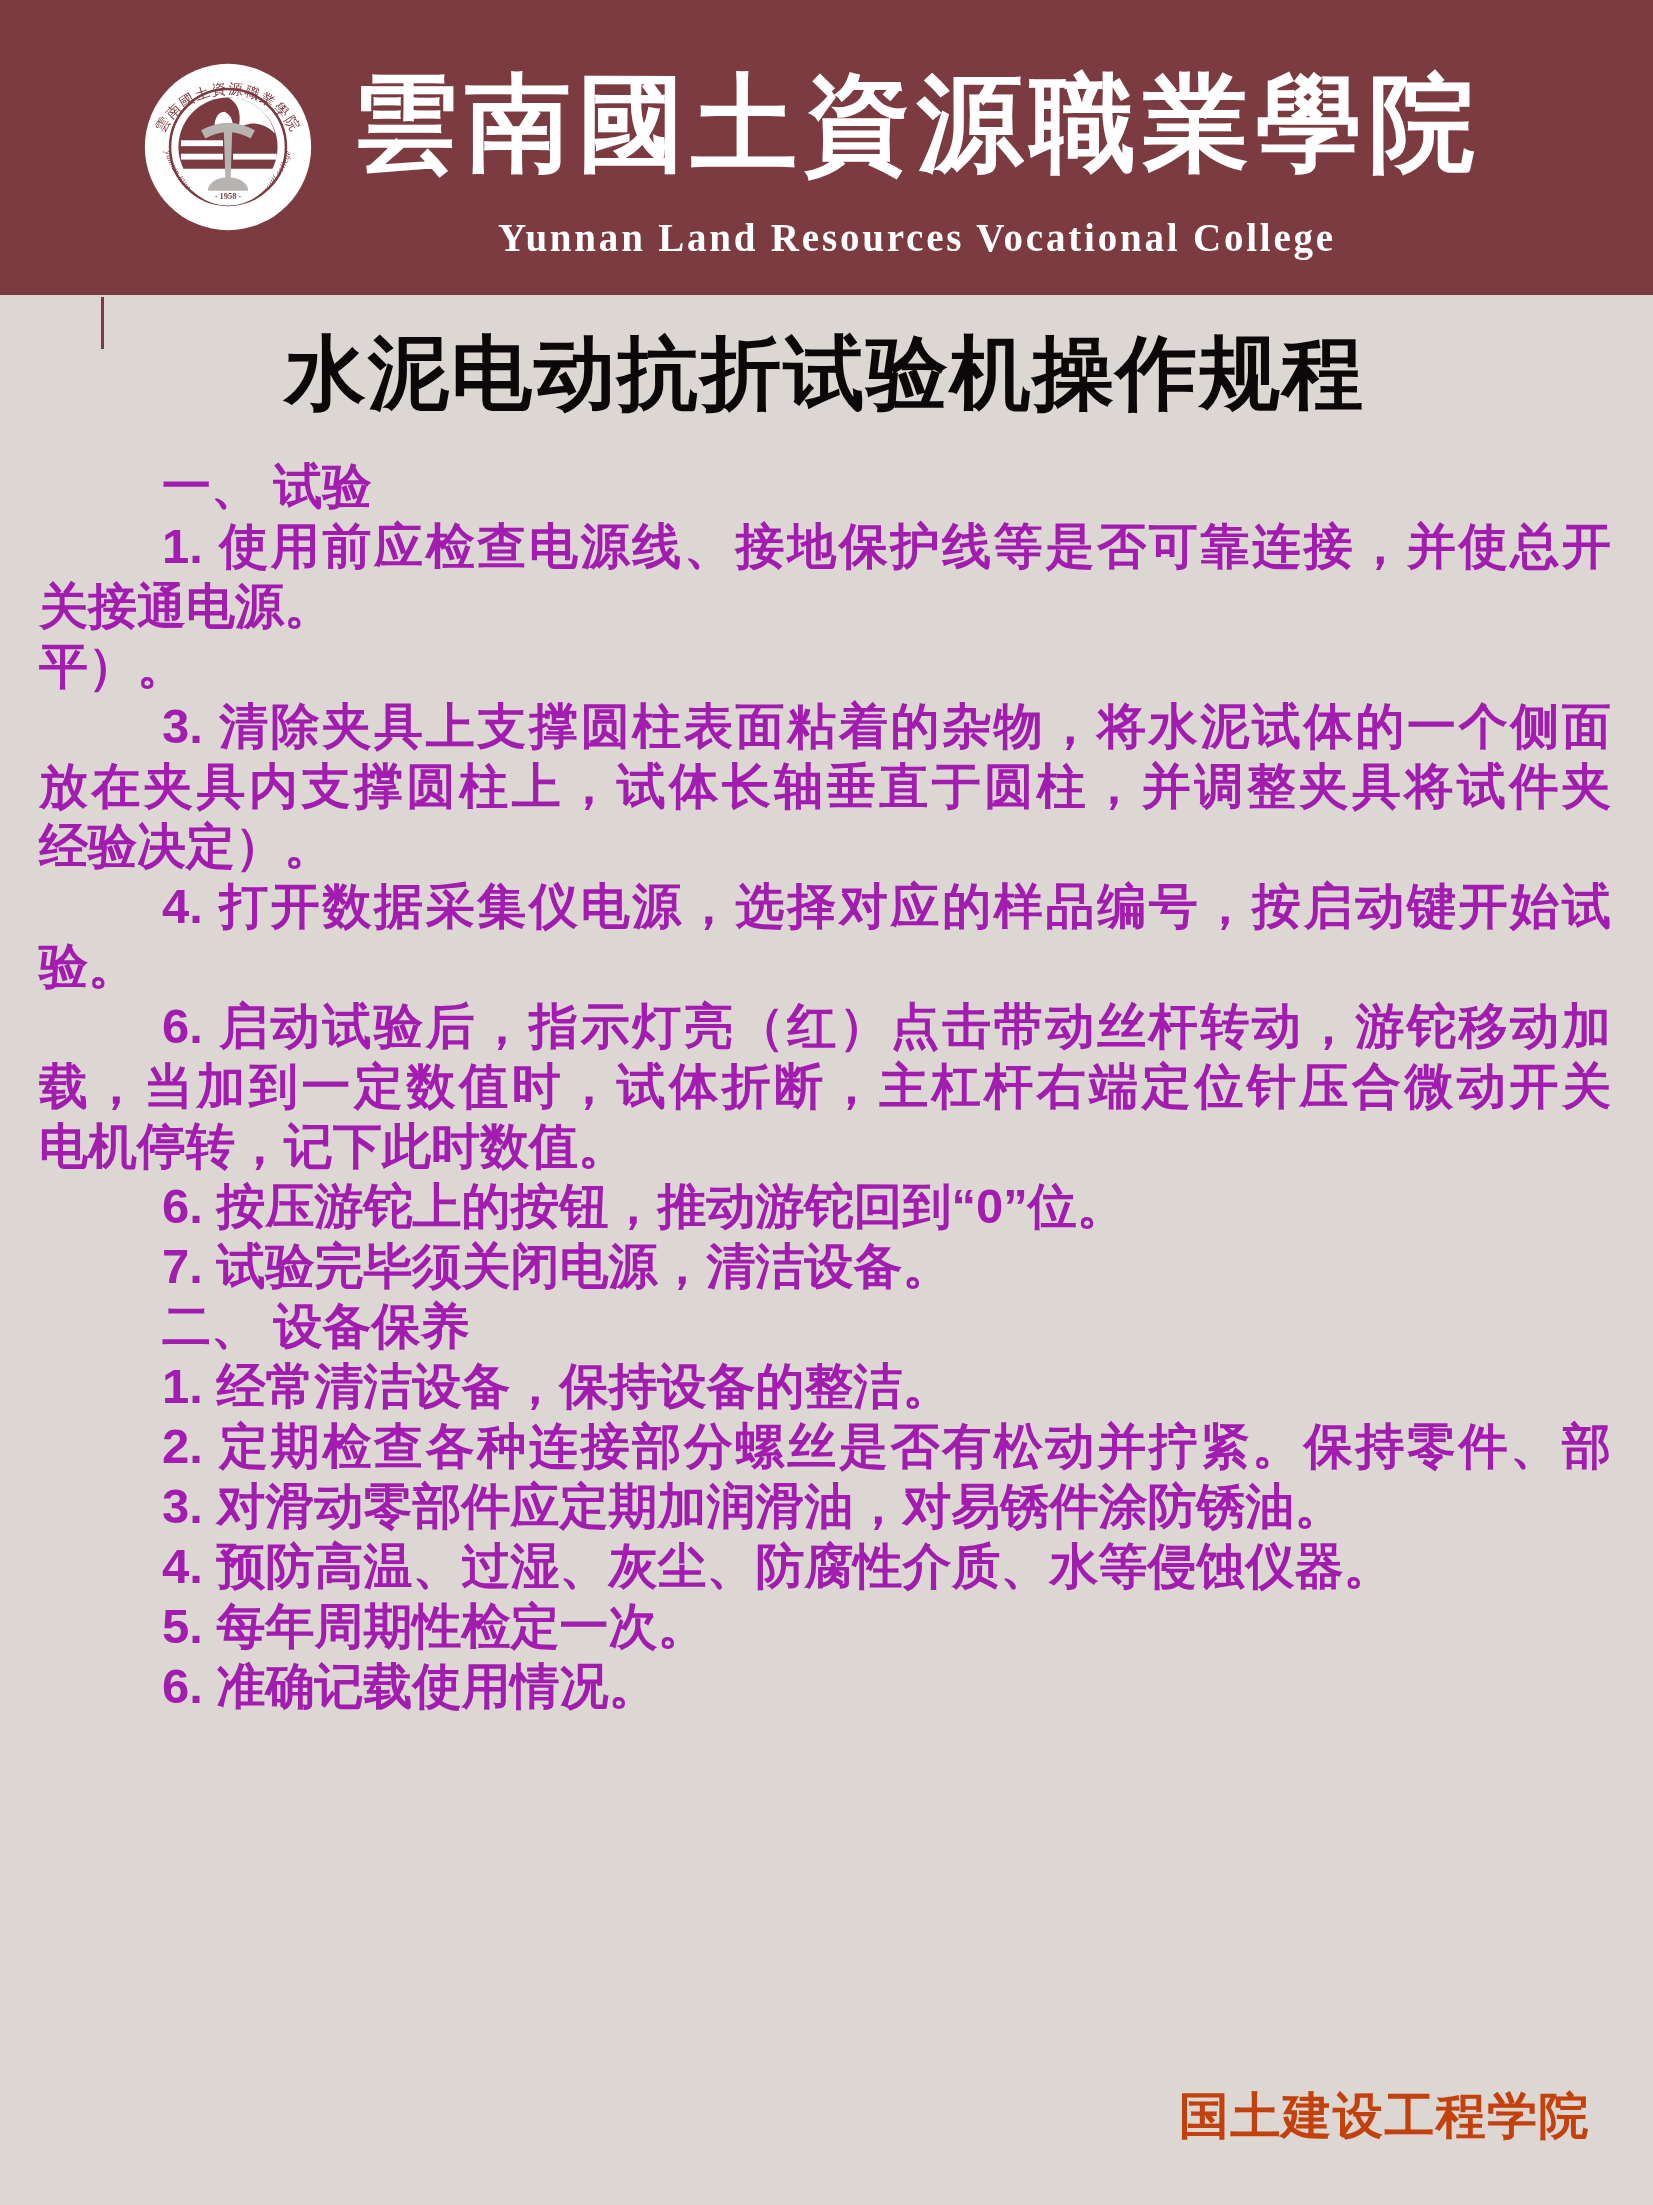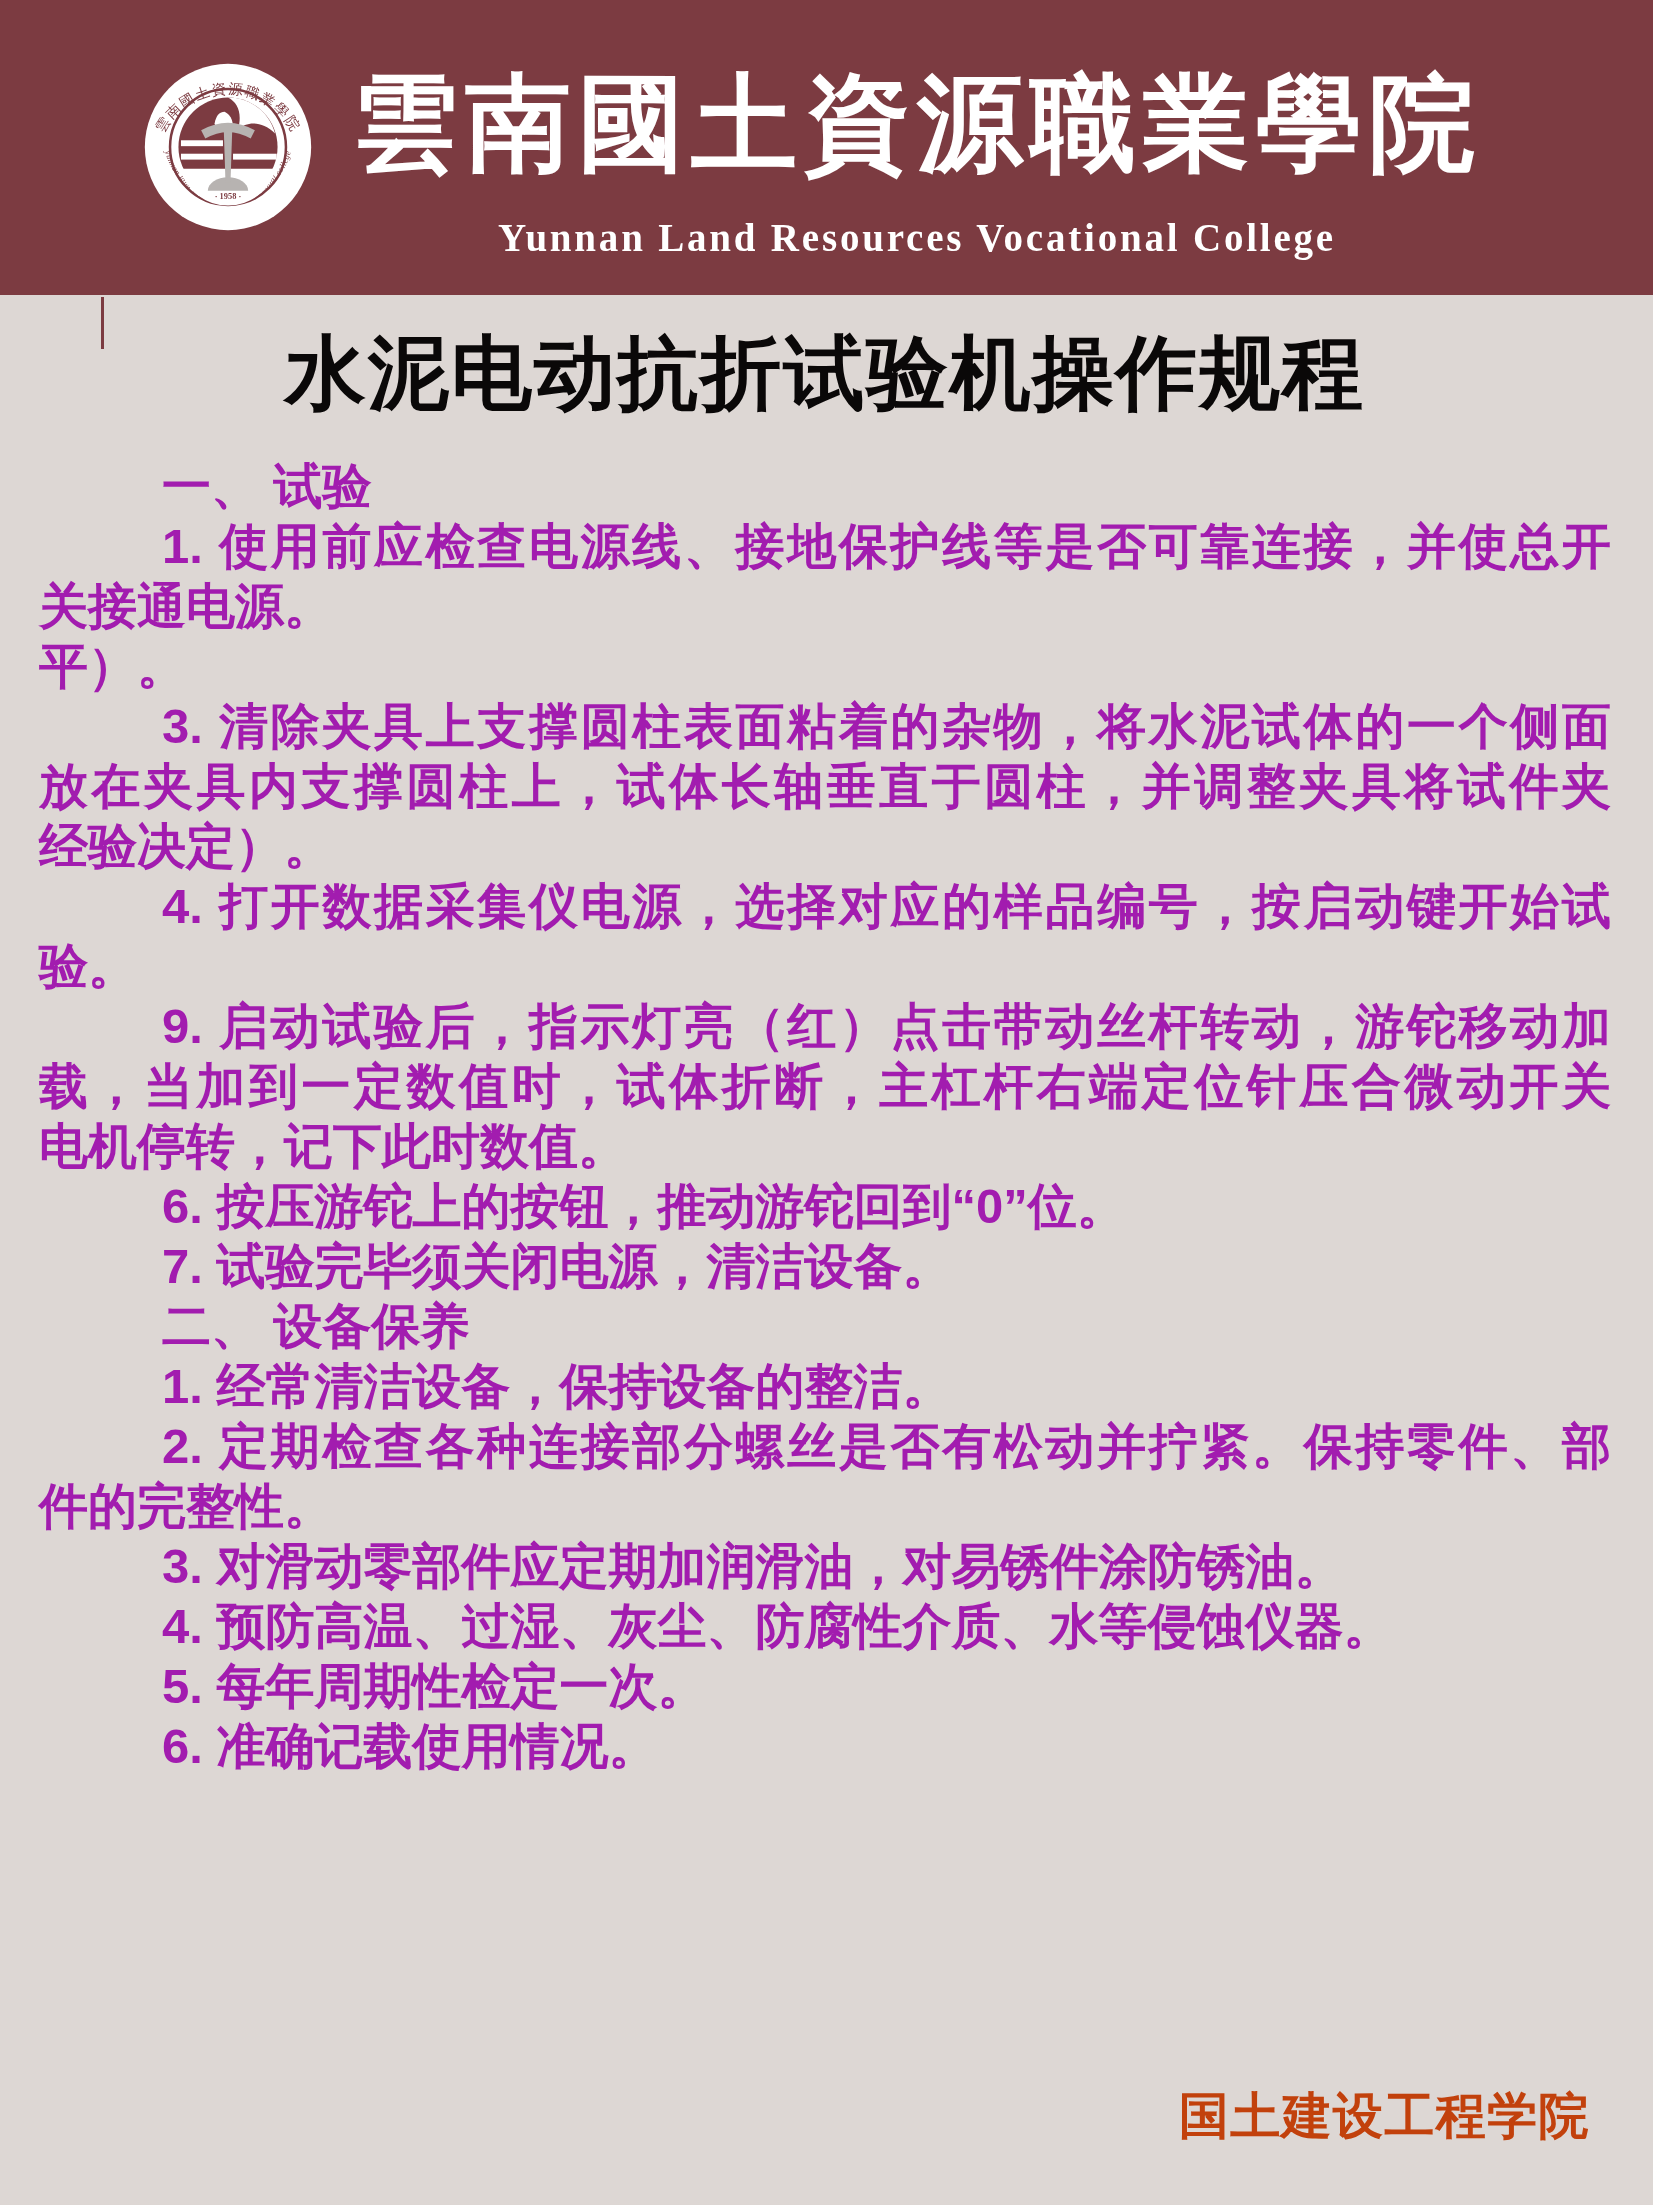--- a/index.html
+++ b/index.html
@@ -105,29 +105,28 @@
   <div class="body-text">
     <div class="line indent">一、 试验</div>
     <div class="line indent full">1. 使用前应检查电源线、接地保护线等是否可靠连接，并使总开</div>
     <div class="line">关接通电源。</div>
     <div class="line">平）。</div>
     <div class="line indent full">3. 清除夹具上支撑圆柱表面粘着的杂物，将水泥试体的一个侧面</div>
     <div class="line full">放在夹具内支撑圆柱上，试体长轴垂直于圆柱，并调整夹具将试件夹</div>
     <div class="line">经验决定）。</div>
     <div class="line indent full">4. 打开数据采集仪电源，选择对应的样品编号，按启动键开始试</div>
     <div class="line">验。</div>
-    <div class="line indent full">9. 启动试验后，指示灯亮（红）点击带动丝杆转动，游铊移动加</div>
+    <div class="line indent full">6. 启动试验后，指示灯亮（红）点击带动丝杆转动，游铊移动加</div>
     <div class="line full">载，当加到一定数值时，试体折断，主杠杆右端定位针压合微动开关</div>
     <div class="line">电机停转，记下此时数值。</div>
     <div class="line indent">6. 按压游铊上的按钮，推动游铊回到“0”位。</div>
     <div class="line indent">7. 试验完毕须关闭电源，清洁设备。</div>
     <div class="line indent">二、 设备保养</div>
     <div class="line indent">1. 经常清洁设备，保持设备的整洁。</div>
     <div class="line indent full">2. 定期检查各种连接部分螺丝是否有松动并拧紧。保持零件、部</div>
-    <div class="line">件的完整性。</div>
     <div class="line indent">3. 对滑动零部件应定期加润滑油，对易锈件涂防锈油。</div>
     <div class="line indent">4. 预防高温、过湿、灰尘、防腐性介质、水等侵蚀仪器。</div>
     <div class="line indent">5. 每年周期性检定一次。</div>
     <div class="line indent">6. 准确记载使用情况。</div>
   </div>
 
   <div class="footer-sign">国土建设工程学院</div>
 
 </div>
 

